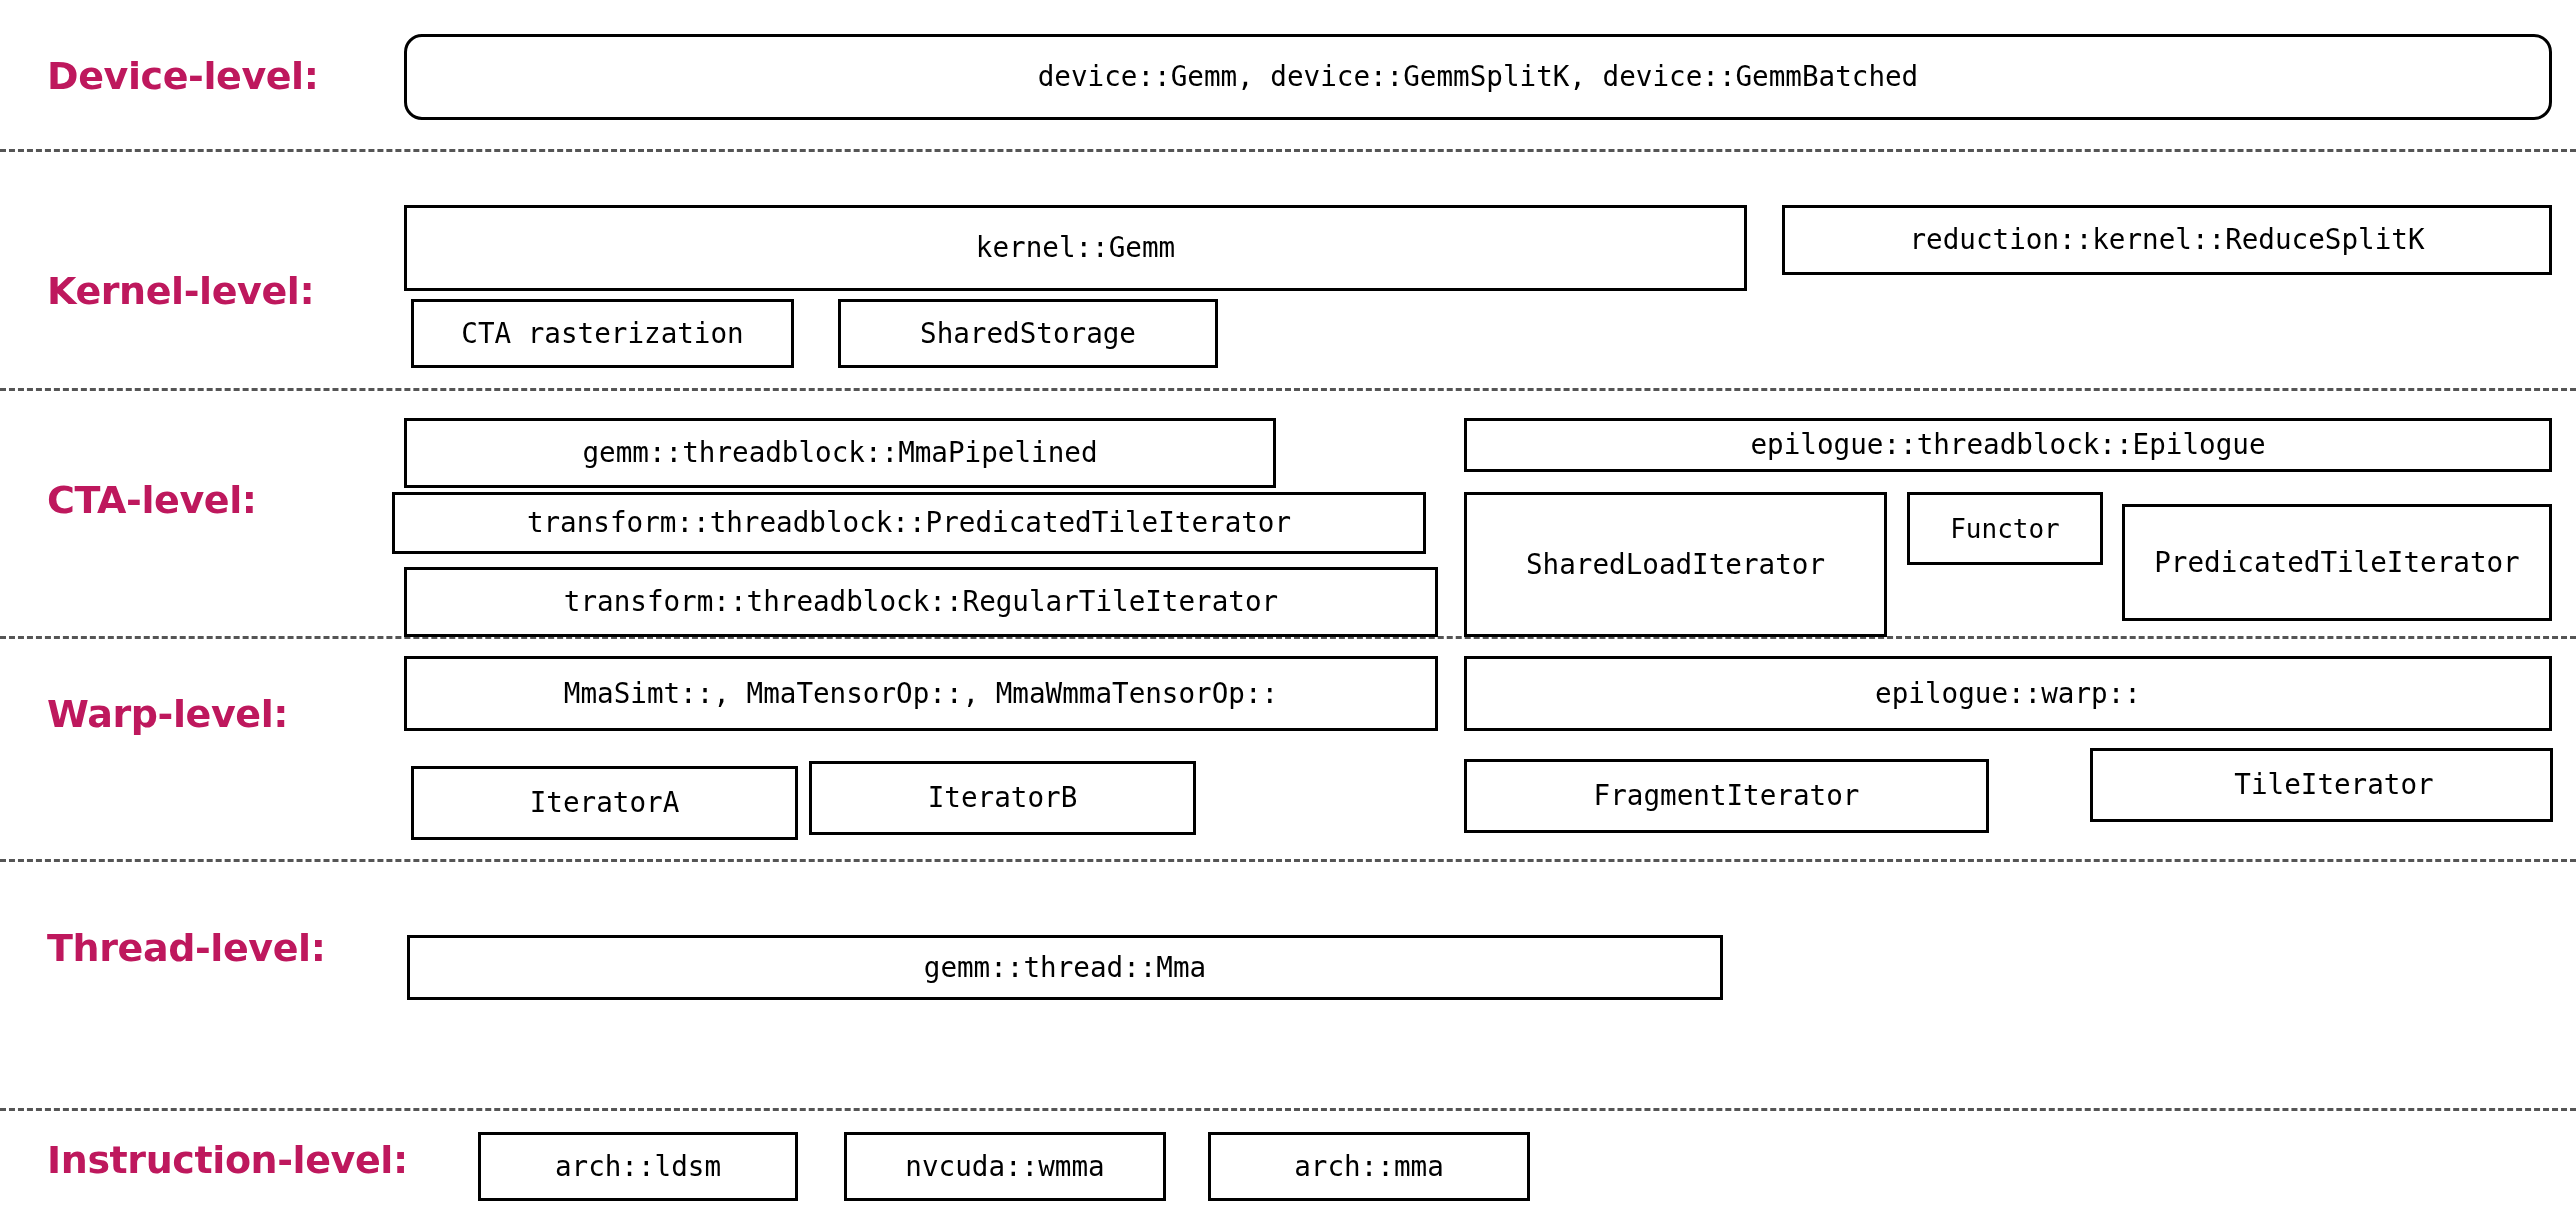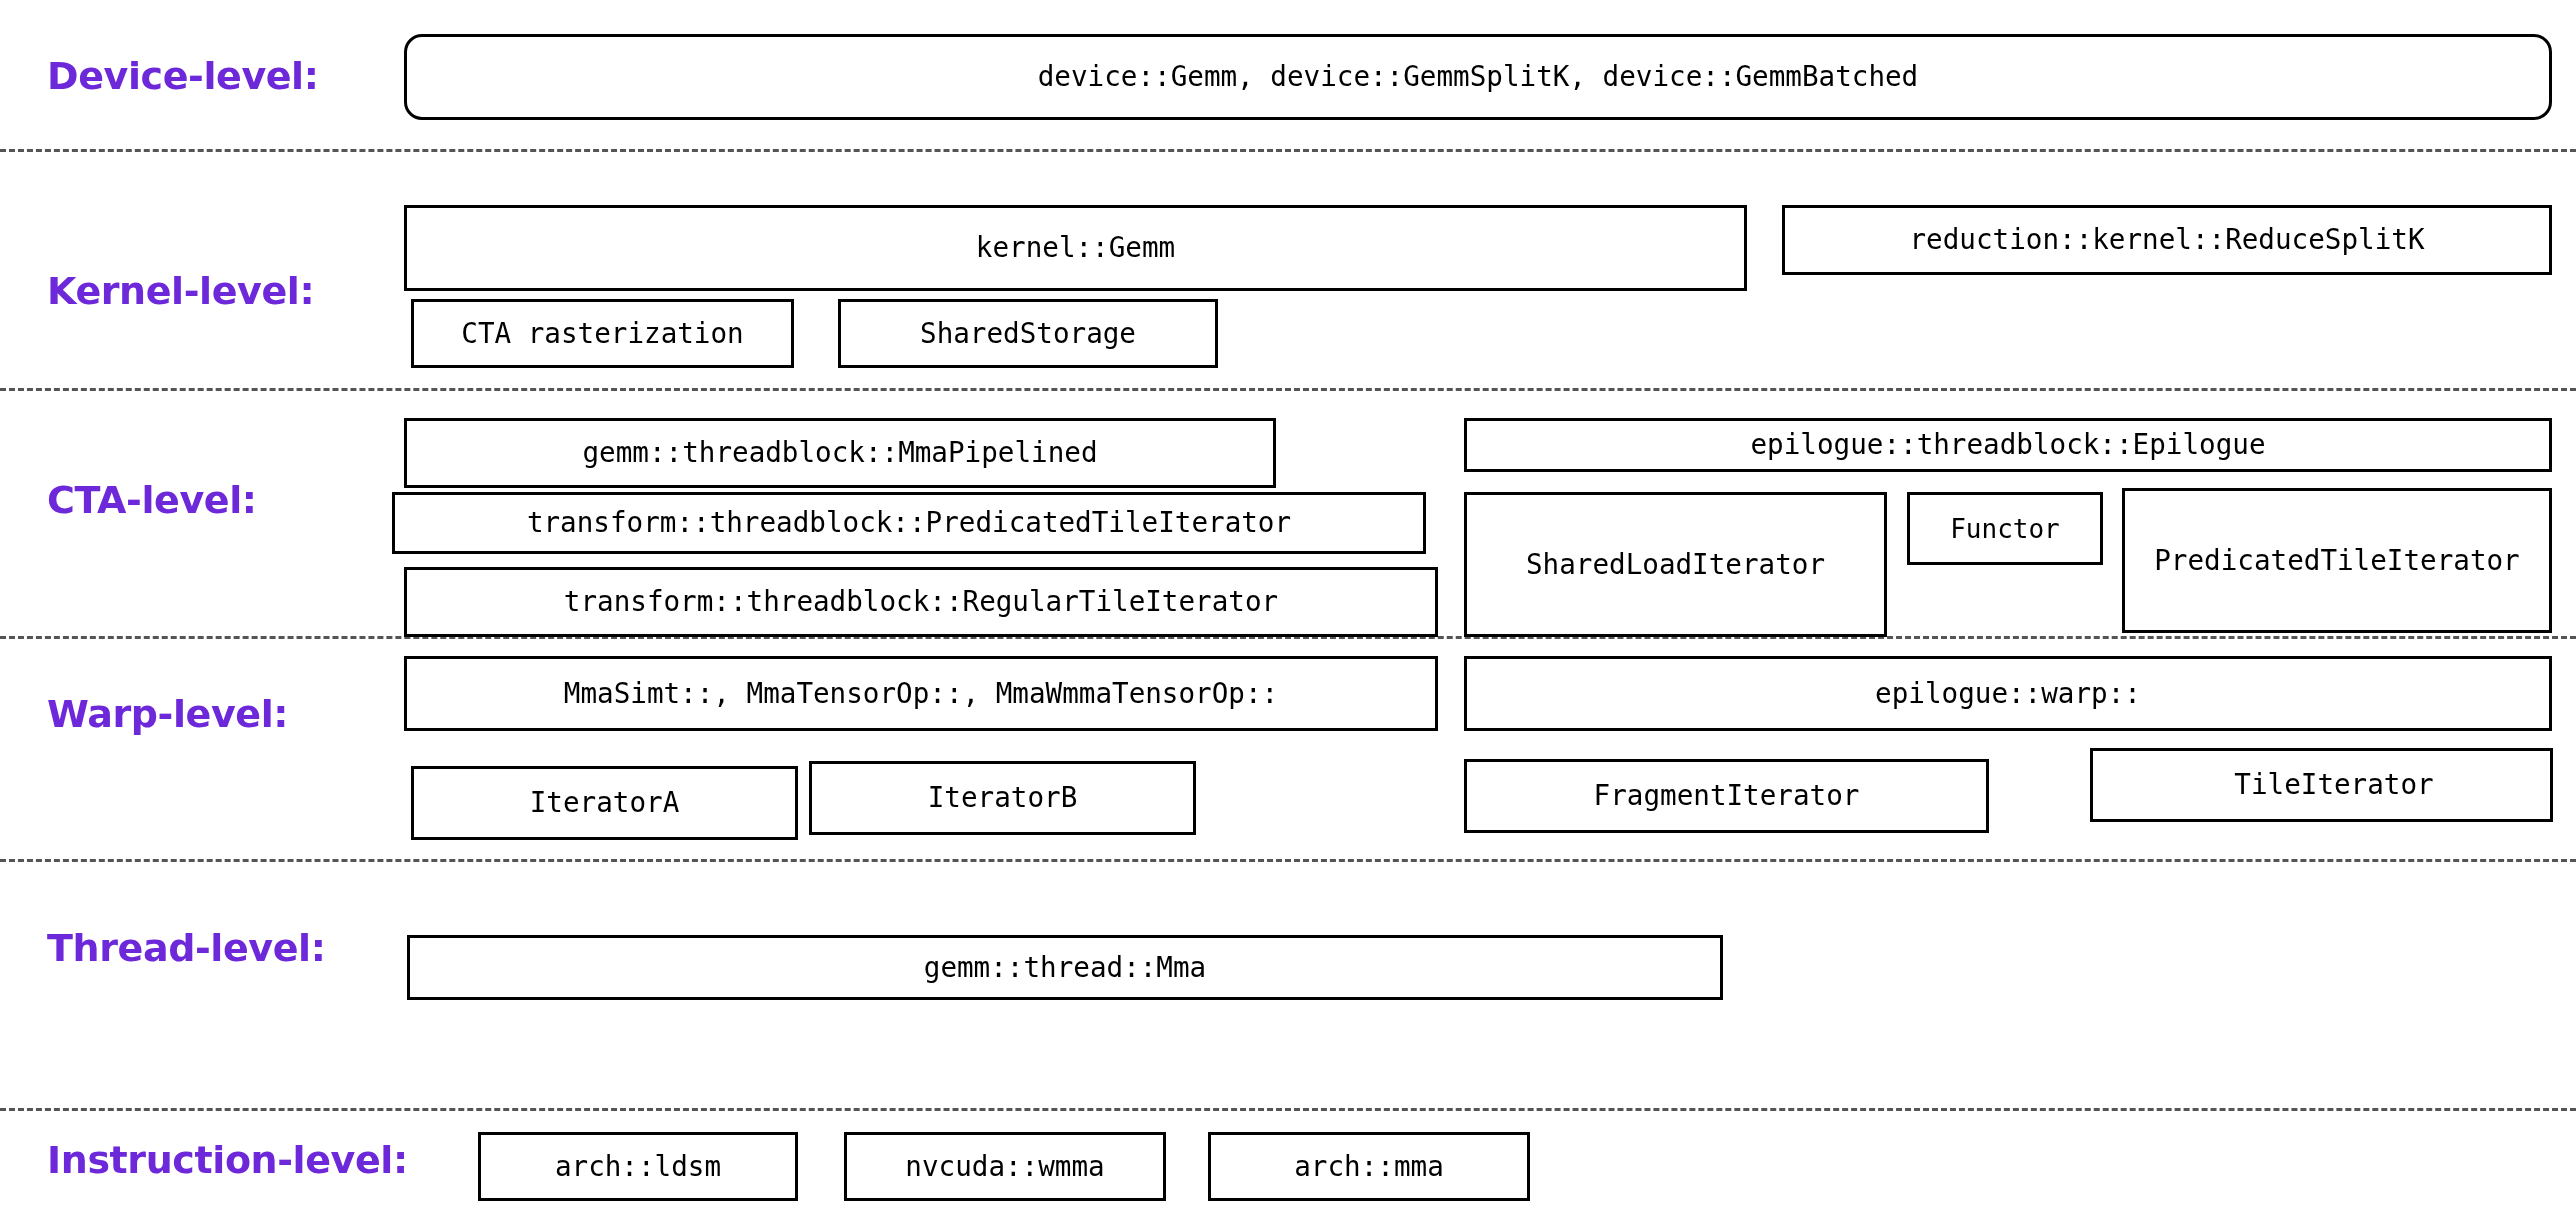--- a/index.html
+++ b/index.html
@@ -24,21 +24,21 @@
     width: 2576px;
     height: 0;
     border-top: 3.8px dashed #555555;
   }
 
   .row-label {
     position: absolute;
     font-family: "DejaVu Sans", sans-serif;
     font-weight: 700;
     font-size: 38px;
-    color: #6d28d9;
+    color: #be185d;
     letter-spacing: -0.4px;
     white-space: nowrap;
     line-height: 1;
   }
 
   .node {
     position: absolute;
     box-sizing: border-box;
     background: #ffffff;
     border: 3.1px solid #000000;
@@ -110,21 +110,21 @@
   </div>
 
   <div class="node" style="left:1464px; top:492px; width:423px; height:145px;">
     <span class="node-text">SharedLoadIterator</span>
   </div>
 
   <div class="node small" style="left:1907px; top:492px; width:196px; height:73px;">
     <span class="node-text">Functor</span>
   </div>
 
-  <div class="node" style="left:2122px; top:488px; width:430px; height:145px;">
+  <div class="node" style="left:2122px; top:504px; width:430px; height:117px;">
     <span class="node-text">PredicatedTileIterator</span>
   </div>
 
   <div class="row-label" style="left:47px; top:695px;">Warp-level:</div>
 
   <div class="node" style="left:404px; top:656px; width:1034px; height:75px;">
     <span class="node-text">MmaSimt::, MmaTensorOp::, MmaWmmaTensorOp::</span>
   </div>
 
   <div class="node" style="left:1464px; top:656px; width:1088px; height:75px;">

